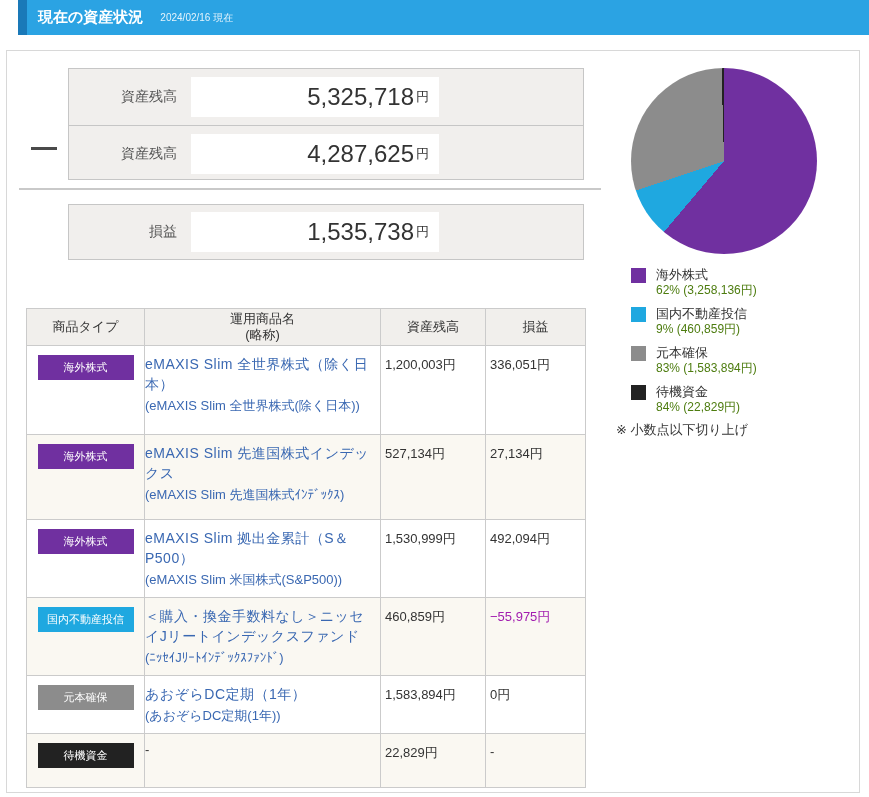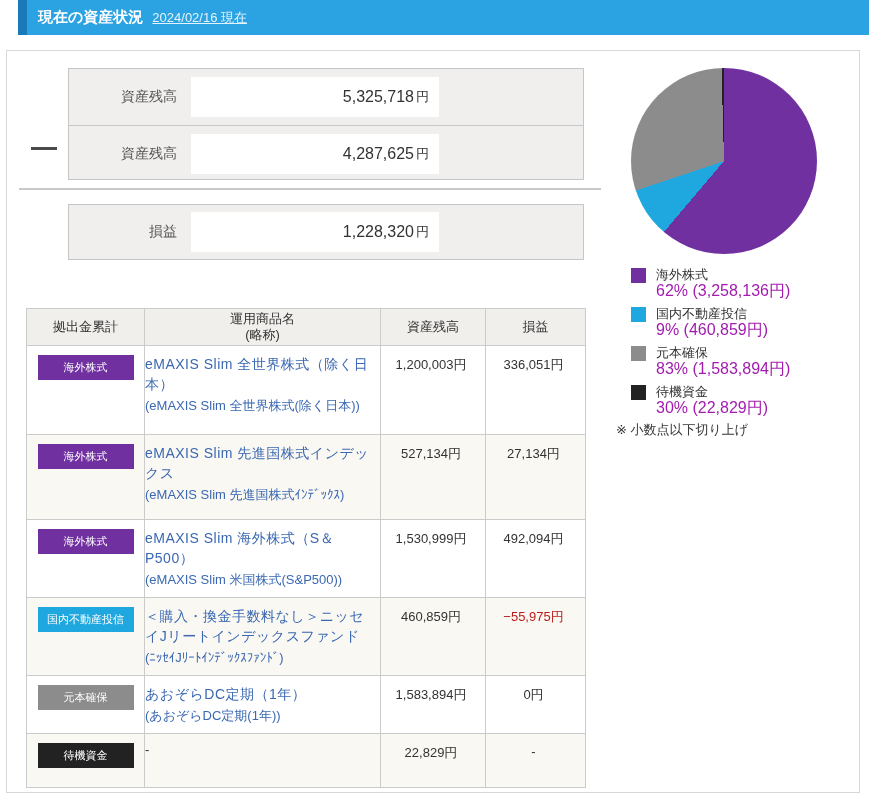--- a/index.html
+++ b/index.html
@@ -5,72 +5,72 @@
   * { margin:0; padding:0; box-sizing:border-box; }
   html,body { width:869px; height:797px; background:#fff;
     font-family:"Liberation Sans","DejaVu Sans",sans-serif; color:#333; }
   .stage { position:relative; width:869px; height:797px; overflow:hidden; }
 
   
   .header-bar { position:absolute; left:18px; top:5; width:863px; height:35px;
     background:#2ba3e3; display:flex; align-items:center; }
   .header-stripe { width:9px; height:100%; background:#1a79b8; }
   .header-title { margin-left:11px; font-size:15px; font-weight:bold; color:#fff; }
-  .header-date { margin-left:9px; font-size:13px; color:#e3f3fc;text-decoration:underline; }
+  .header-date { margin-left:17px; font-size:10px; color:#e3f3fc; }
 
   
   .container { position:absolute; left:6px; top:50px; width:854px; height:743px;
     border:1px solid #d8d8d8; background:#fff; }
 
   
   .summary-box { position:absolute; left:61px; width:516px;
     background:#f1efed; border:1px solid #c6c6c6; }
   .summary-box.first { top:17px; height:112px; }
   .summary-box.second { top:153px; height:56px; }
   .summary-row { height:56px; display:flex; align-items:center; }
   .summary-box.first .summary-row + .summary-row { border-top:1px solid #c6c6c6; }
   .summary-box.second .summary-row { height:54px; }
   .summary-label { width:108px; text-align:right; font-size:14px; color:#555; }
   .value-box { margin-left:14px; width:248px; height:40px; background:#fff;
     display:flex; align-items:center; justify-content:flex-end; padding-right:10px; }
-  .value-num { font-size:16px; color:#333; }
+  .value-num { font-size:24px; color:#333; }
   .value-unit { font-size:13px; margin-left:2px; color:#333; }
 
   .minus-op { position:absolute; left:24px; top:96px; width:26px; height:3px; background:#4a4a4a; }
   .separator { position:absolute; left:12px; top:137px; width:582px; border-top:2px solid #c9c9c9; }
 
   
   .pie { position:absolute; left:624px; top:17px; width:186px; height:186px; border-radius:50%; }
 
   
   .legend { position:absolute; left:624px; top:215px; width:220px; }
   .legend-item { display:flex; margin-bottom:7px; }
   .legend-swatch { width:15px; height:15px; margin-top:2px; flex:0 0 15px; }
   .legend-text { margin-left:10px; }
   .legend-name { font-size:13px; color:#333; line-height:17px; }
-  .legend-sub { font-size:16px; color:#a21caf; line-height:15px; }
+  .legend-sub { font-size:12px; color:#4d7c0f; line-height:15px; }
   .pie-note { position:absolute; left:609px; top:370px; font-size:13px; color:#333; }
 
   
   table.assets { position:absolute; left:19px; top:257px; width:559px;
     border-collapse:collapse; table-layout:fixed; }
   table.assets col.c1 { width:118px; } table.assets col.c2 { width:236px; }
   table.assets col.c3 { width:105px; } table.assets col.c4 { width:100px; }
   table.assets th, table.assets td { border:1px solid #cbcbcb; }
   table.assets th { height:35px; background:#f1efec; font-size:13px;
     font-weight:normal; color:#333; text-align:center; line-height:16px; padding:2px; }
   td.cell-type { vertical-align:top; text-align:center; padding-top:9px; }
   .t-badge { display:inline-block; width:96px; height:25px; line-height:25px;
     font-size:11px; color:#fff; text-align:center; }
   td.cell-name { vertical-align:top; padding:8px 8px 8px 0; }
   .product-name { font-size:14px; color:#3a68b2; line-height:20px; letter-spacing:0.5px; cursor:pointer; }
   .product-alias { font-size:13px; color:#3a68b2; line-height:19px; margin-top:2px; }
   .product-dash { font-size:13px; color:#333; }
-  td.cell-amount { vertical-align:top; text-align:center; padding:10px 8px 0 4px; font-size:13px; color:#333; }
-  td.cell-amount.neg { color:#b91c1c; }
+  td.cell-amount { vertical-align:top; text-align:left; padding:10px 8px 0 4px; font-size:13px; color:#333; }
+  td.cell-amount.neg { color:#a21caf; }
   tr.alt td { background:#faf8f2; }
   tr.r1 { height:89px; } tr.r2 { height:85px; } tr.r3 { height:66px; }
   tr.r4 { height:66px; } tr.r5 { height:47px; } tr.r6 { height:54px; }
 </style>
 </head>
 <body>
 
 <div class="stage">
 
   <div class="header-bar">
@@ -98,21 +98,21 @@
       </div>
     </div>
 
     <div class="minus-op"></div>
     <div class="separator"></div>
 
     <div class="summary-box second">
       <div class="summary-row">
         <span class="summary-label">損益</span>
         <span class="value-box">
-          <span class="value-num">1,228,320</span>
+          <span class="value-num">1,535,738</span>
           <span class="value-unit">円</span>
         </span>
       </div>
     </div>
 
     <div class="pie" id="pie" style="background: conic-gradient(rgb(112, 48, 160) 0deg, rgb(112, 48, 160) 220.24deg, rgb(31, 168, 224) 220.24deg, rgb(31, 168, 224) 251.39deg, rgb(140, 140, 140) 251.39deg, rgb(140, 140, 140) 358.46deg, rgb(34, 34, 34) 358.46deg, rgb(34, 34, 34) 360deg);"></div>
 
     <div class="legend">
       <div class="legend-item">
         <div class="legend-swatch" style="background-color: rgb(112, 48, 160);"></div>
@@ -132,36 +132,36 @@
         <div class="legend-swatch" style="background-color: rgb(140, 140, 140);"></div>
         <div class="legend-text">
           <div class="legend-name">元本確保</div>
           <div class="legend-sub">83% (1,583,894円)</div>
         </div>
       </div>
       <div class="legend-item">
         <div class="legend-swatch" style="background-color: rgb(34, 34, 34);"></div>
         <div class="legend-text">
           <div class="legend-name">待機資金</div>
-          <div class="legend-sub">30% (22,829円)</div>
+          <div class="legend-sub">84% (22,829円)</div>
         </div>
       </div>
     </div>
     <div class="pie-note">※ 小数点以下切り上げ</div>
 
     <table class="assets">
       <colgroup>
           <col class="c1">
           <col class="c2">
           <col class="c3">
           <col class="c4">
         </colgroup>
       <tbody>
           <tr>
-        <th>拠出金累計</th>
+        <th>商品タイプ</th>
         <th>
           <div>運用商品名</div>
           <div>(略称)</div>
         </th>
         <th>資産残高</th>
         <th>損益</th>
       </tr>
 
       <tr class="r1">
         <td class="cell-type"><span class="t-badge" style="background-color: rgb(112, 48, 160);">海外株式</span></td>
@@ -179,21 +179,21 @@
           <div class="product-name">eMAXIS Slim 先進国株式インデックス</div>
           <div class="product-alias">(eMAXIS Slim 先進国株式ｲﾝﾃﾞｯｸｽ)</div>
         </td>
         <td class="cell-amount">527,134円</td>
         <td class="cell-amount">27,134円</td>
       </tr>
 
       <tr class="r3">
         <td class="cell-type"><span class="t-badge" style="background-color: rgb(112, 48, 160);">海外株式</span></td>
         <td class="cell-name">
-          <div class="product-name">eMAXIS Slim 海外株式（S＆P500）</div>
+          <div class="product-name">eMAXIS Slim 拠出金累計（S＆P500）</div>
           <div class="product-alias">(eMAXIS Slim 米国株式(S&amp;P500))</div>
         </td>
         <td class="cell-amount">1,530,999円</td>
         <td class="cell-amount">492,094円</td>
       </tr>
 
       <tr class="r4 alt">
         <td class="cell-type"><span class="t-badge" style="background-color: rgb(31, 168, 224);">国内不動産投信</span></td>
         <td class="cell-name">
           <div class="product-name">＜購入・換金手数料なし＞ニッセイJリートインデックスファンド</div>

